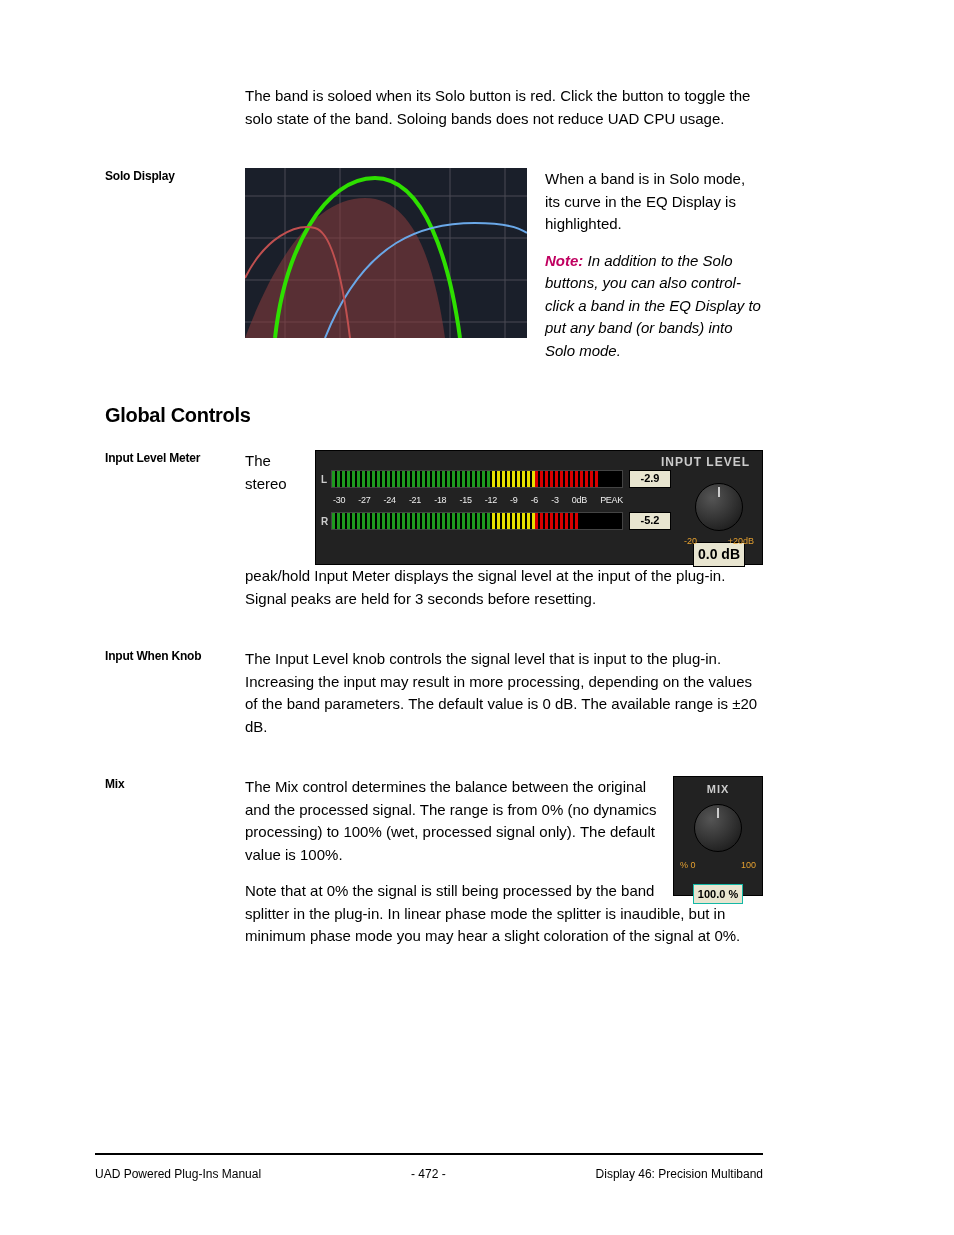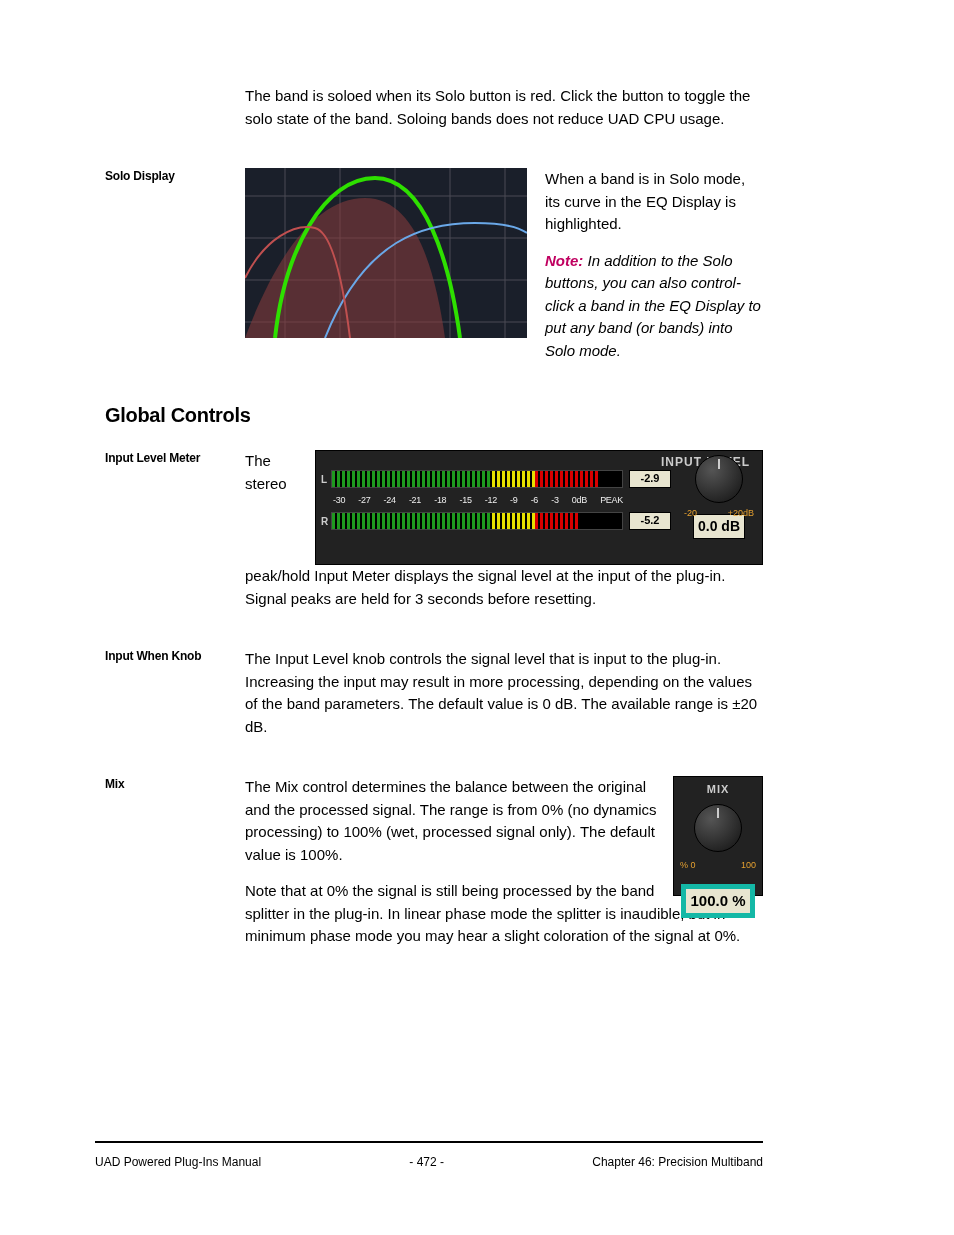--- a/index.html
+++ b/index.html
@@ -149,21 +149,21 @@
     flex: 1;
     font-size: 9px;
     color: #eee;
     display: flex;
     justify-content: space-between;
     padding: 0 2px;
     letter-spacing: -0.3px;
   }
   .knob {
     position: absolute;
-    top: 4px;
+    top: 32px;
     right: 8px;
     width: 70px;
     text-align: center;
   }
   .dial {
     width: 46px;
     height: 46px;
     border-radius: 50%;
     background: radial-gradient(circle at 35% 30%, #555, #111);
     margin: 0 auto 4px;
@@ -231,29 +231,29 @@
     display: flex;
     justify-content: space-between;
     padding: 0 6px;
     box-sizing: border-box;
   }
   .mix-val {
     margin-top: 28px;
     display: inline-block;
     background: #e8e5d0;
     color: #000;
-    border: 5px solid #14b8a6;
-    font-size: 15px;
+    border: 1px solid #14b8a6;
+    font-size: 11px;
     font-weight: bold;
     padding: 1px 4px;
   }
   
   .footer {
     position: absolute;
-    bottom: 64px;
+    bottom: 52px;
     left: 95px;
     right: 95px;
     border-top: 2px solid #000;
     padding-top: 10px;
     font-size: 12px;
     display: flex;
     justify-content: space-between;
     font-family: Helvetica, Arial, sans-serif;
   }
   .clearfix::after { content: ""; display: block; clear: both; }
@@ -383,15 +383,15 @@
         <p>The Mix control determines the balance between the original and the processed signal. The range is from 0% (no dynamics processing) to 100% (wet, processed signal only). The default value is 100%.</p>
         <p>Note that at 0% the signal is still being processed by the band splitter in the plug-in. In linear phase mode the splitter is inaudible, but in minimum phase mode you may hear a slight coloration of the signal at 0%.</p>
       </div>
     </div>
 
   </div>
 
   <div class="footer">
     <span>UAD Powered Plug-Ins Manual</span>
     <span>- 472 -</span>
-    <span>Chapter 46: Precision Multiband</span>
+    <span>Display 46: Precision Multiband</span>
   </div>
 </div>
 
 </body></html>

